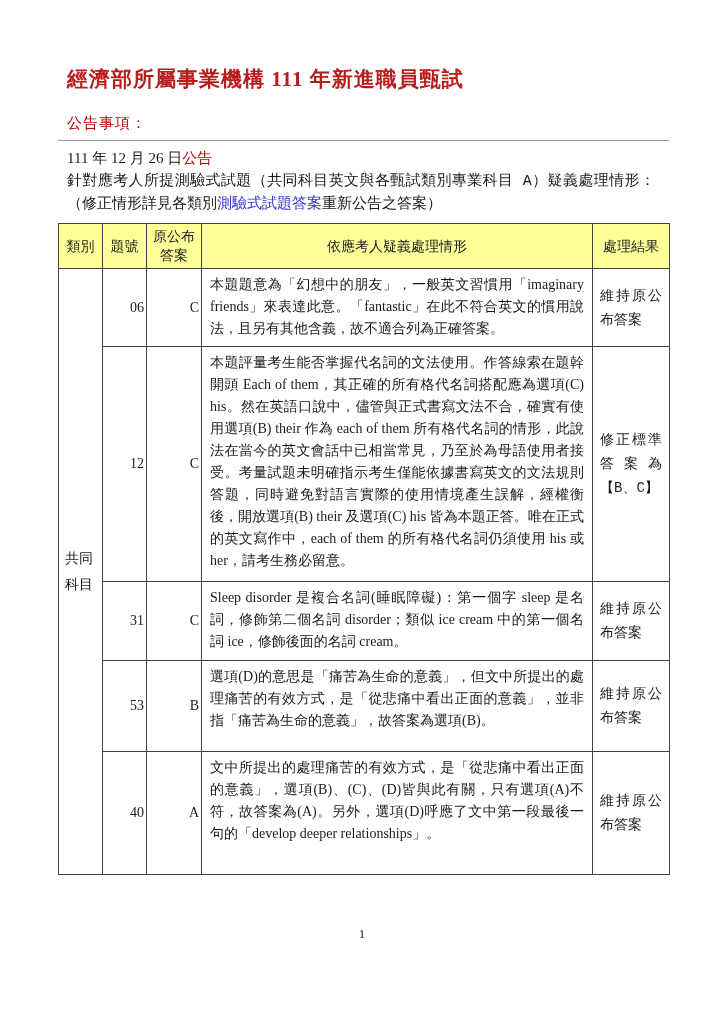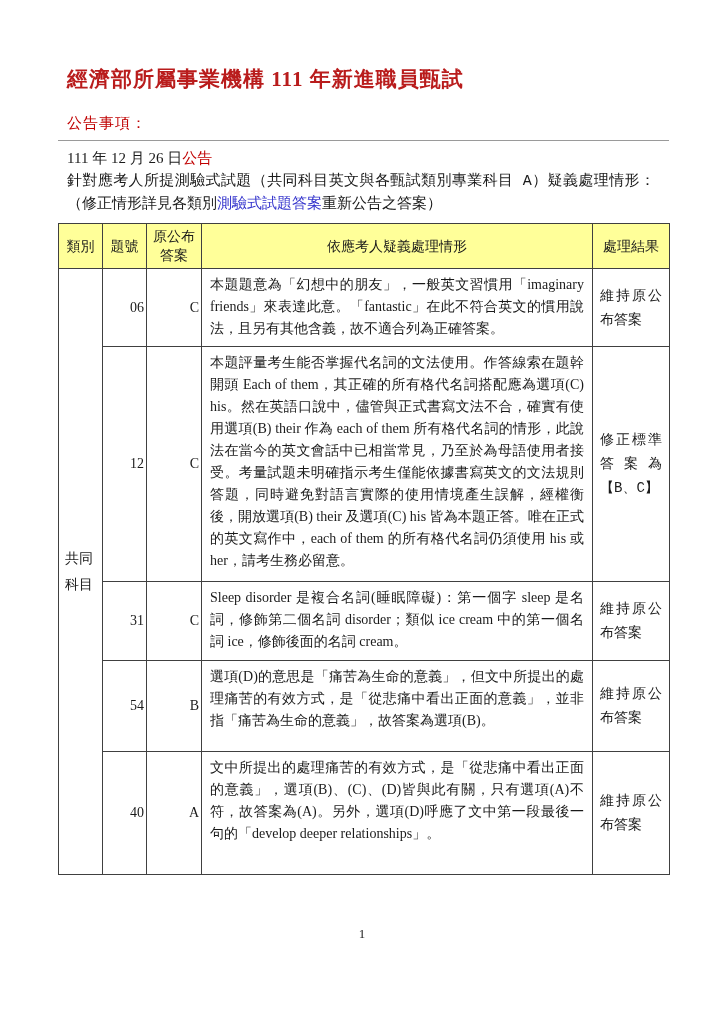--- a/index.html
+++ b/index.html
@@ -120,21 +120,21 @@
       <td class="exp-cell">本題評量考生能否掌握代名詞的文法使用。作答線索在題幹開頭 Each of them，其正確的所有格代名詞搭配應為選項(C) his。然在英語口說中，儘管與正式書寫文法不合，確實有使用選項(B) their 作為 each of them 所有格代名詞的情形，此說法在當今的英文會話中已相當常見，乃至於為母語使用者接受。考量試題未明確指示考生僅能依據書寫英文的文法規則答題，同時避免對語言實際的使用情境產生誤解，經權衡後，開放選項(B) their 及選項(C) his 皆為本題正答。唯在正式的英文寫作中，each of them 的所有格代名詞仍須使用 his 或 her，請考生務必留意。</td>
       <td class="res-cell">修正標準答案為【B、C】</td>
     </tr>
     <tr class="h-r3">
       <td class="qno-cell">31</td>
       <td class="ans-cell">C</td>
       <td class="exp-cell">Sleep disorder 是複合名詞(睡眠障礙)：第一個字 sleep 是名詞，修飾第二個名詞 disorder；類似 ice cream 中的第一個名詞 ice，修飾後面的名詞 cream。</td>
       <td class="res-cell">維持原公布答案</td>
     </tr>
     <tr class="h-r4">
-      <td class="qno-cell">54</td>
+      <td class="qno-cell">53</td>
       <td class="ans-cell">B</td>
       <td class="exp-cell">選項(D)的意思是「痛苦為生命的意義」，但文中所提出的處理痛苦的有效方式，是「從悲痛中看出正面的意義」，並非指「痛苦為生命的意義」，故答案為選項(B)。</td>
       <td class="res-cell">維持原公布答案</td>
     </tr>
     <tr class="h-r5">
       <td class="qno-cell">40</td>
       <td class="ans-cell">A</td>
       <td class="exp-cell">文中所提出的處理痛苦的有效方式，是「從悲痛中看出正面的意義」，選項(B)、(C)、(D)皆與此有關，只有選項(A)不符，故答案為(A)。另外，選項(D)呼應了文中第一段最後一句的「develop deeper relationships」。</td>
       <td class="res-cell">維持原公布答案</td>
     </tr>

